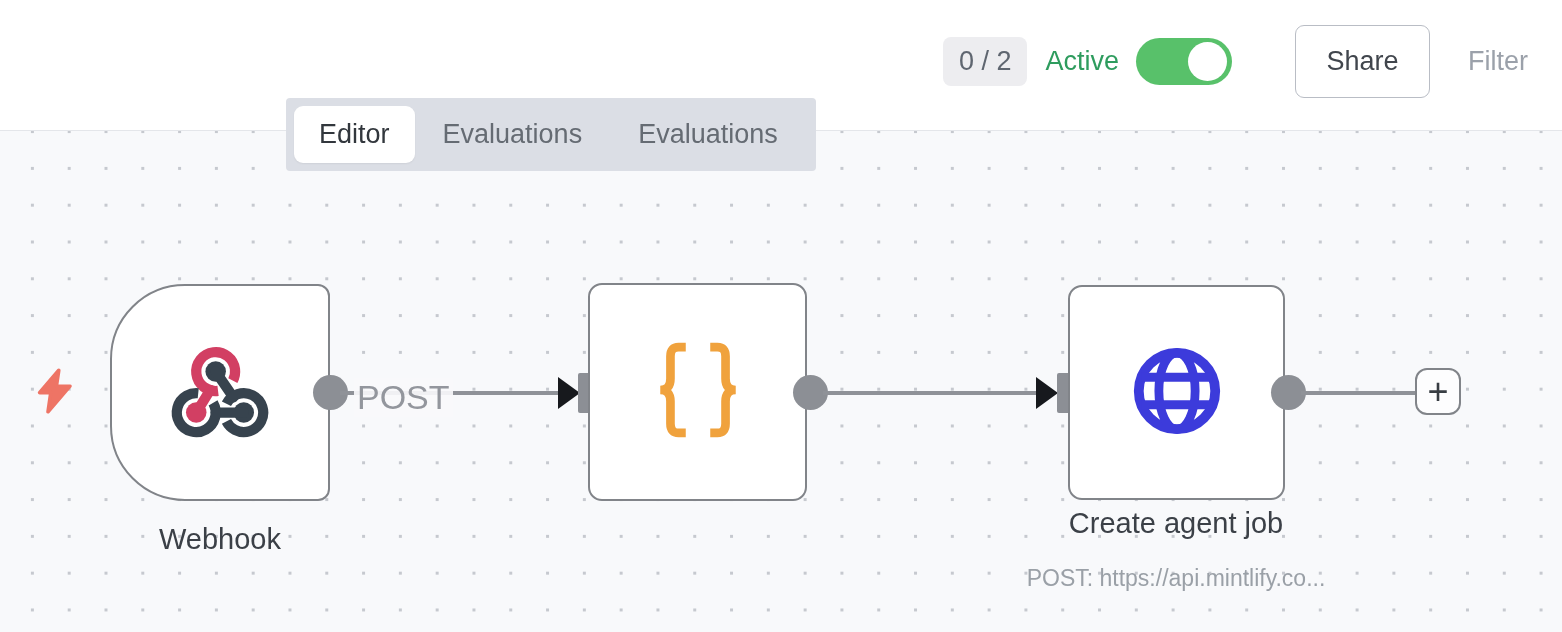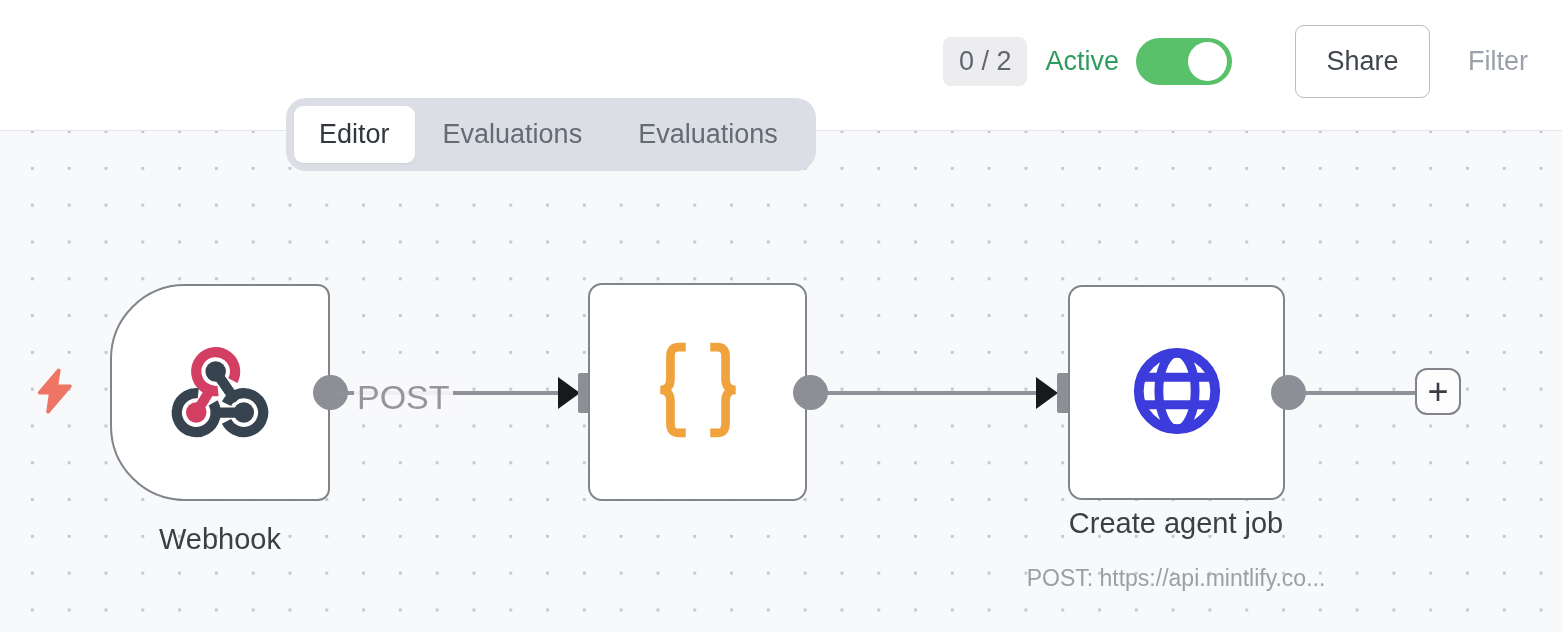--- a/index.html
+++ b/index.html
@@ -10,21 +10,21 @@
   .header { position:absolute; left:0; top:0; width:1562px; height:131px; background:#ffffff; border-bottom:1px solid #e4e6ea; }
   .header-controls { position:absolute; top:33px; right:34px; display:flex; align-items:center; height:57px; }
   .count-badge { background:#ededf0; border-radius:8px; padding:9px 16px; font-size:27px; color:#5f6670; }
   .active-label { margin-left:18px; font-size:27px; font-weight:500; color:#2e9c5e; }
   .toggle { margin-left:17px; width:96px; height:47px; border-radius:24px; background:#58c16a; position:relative; cursor:pointer; }
   .toggle-knob { position:absolute; top:4px; right:5px; width:39px; height:39px; border-radius:50%; background:#ffffff; }
   .share-btn { margin-left:63px; width:135px; height:73px; border:1.5px solid #b9bdc5; border-radius:9px; background:#ffffff; font-size:27px; color:#41464d; display:flex; align-items:center; justify-content:center; cursor:pointer; }
   .saved-label { margin-left:38px; font-size:27px; font-weight:500; color:#9ba1aa; }
 
   
-  .tabbar { position:absolute; left:286px; top:98px; height:73px; background:#dbdee5; border-radius:20px; display:flex; align-items:center; padding:0 10px 0 8px; z-index:5; }
+  .tabbar { position:absolute; left:286px; top:98px; height:73px; background:#dbdee5; border-radius:4px; display:flex; align-items:center; padding:0 10px 0 8px; z-index:5; }
   .tab { font-size:27px; color:#656b73; padding:0 28px; height:57px; display:flex; align-items:center; border-radius:9px; cursor:pointer; white-space:nowrap; }
   .tab.active { background:#ffffff; color:#32373d; padding:0 25px; box-shadow:0 1px 2px rgba(0,0,0,0.06); }
 
   
   .canvas { position:absolute; left:0; top:131px; width:1562px; height:501px;
     background-color:#f8f9fb;
     background-image:radial-gradient(circle, #c6c9cf 1.7px, rgba(0,0,0,0) 1.9px);
     background-size:36.8px 36.8px; background-position:14px 19px; }
 
   .node { position:absolute; background:#ffffff; border:2.5px solid #818489; display:flex; align-items:center; justify-content:center; cursor:pointer; }

